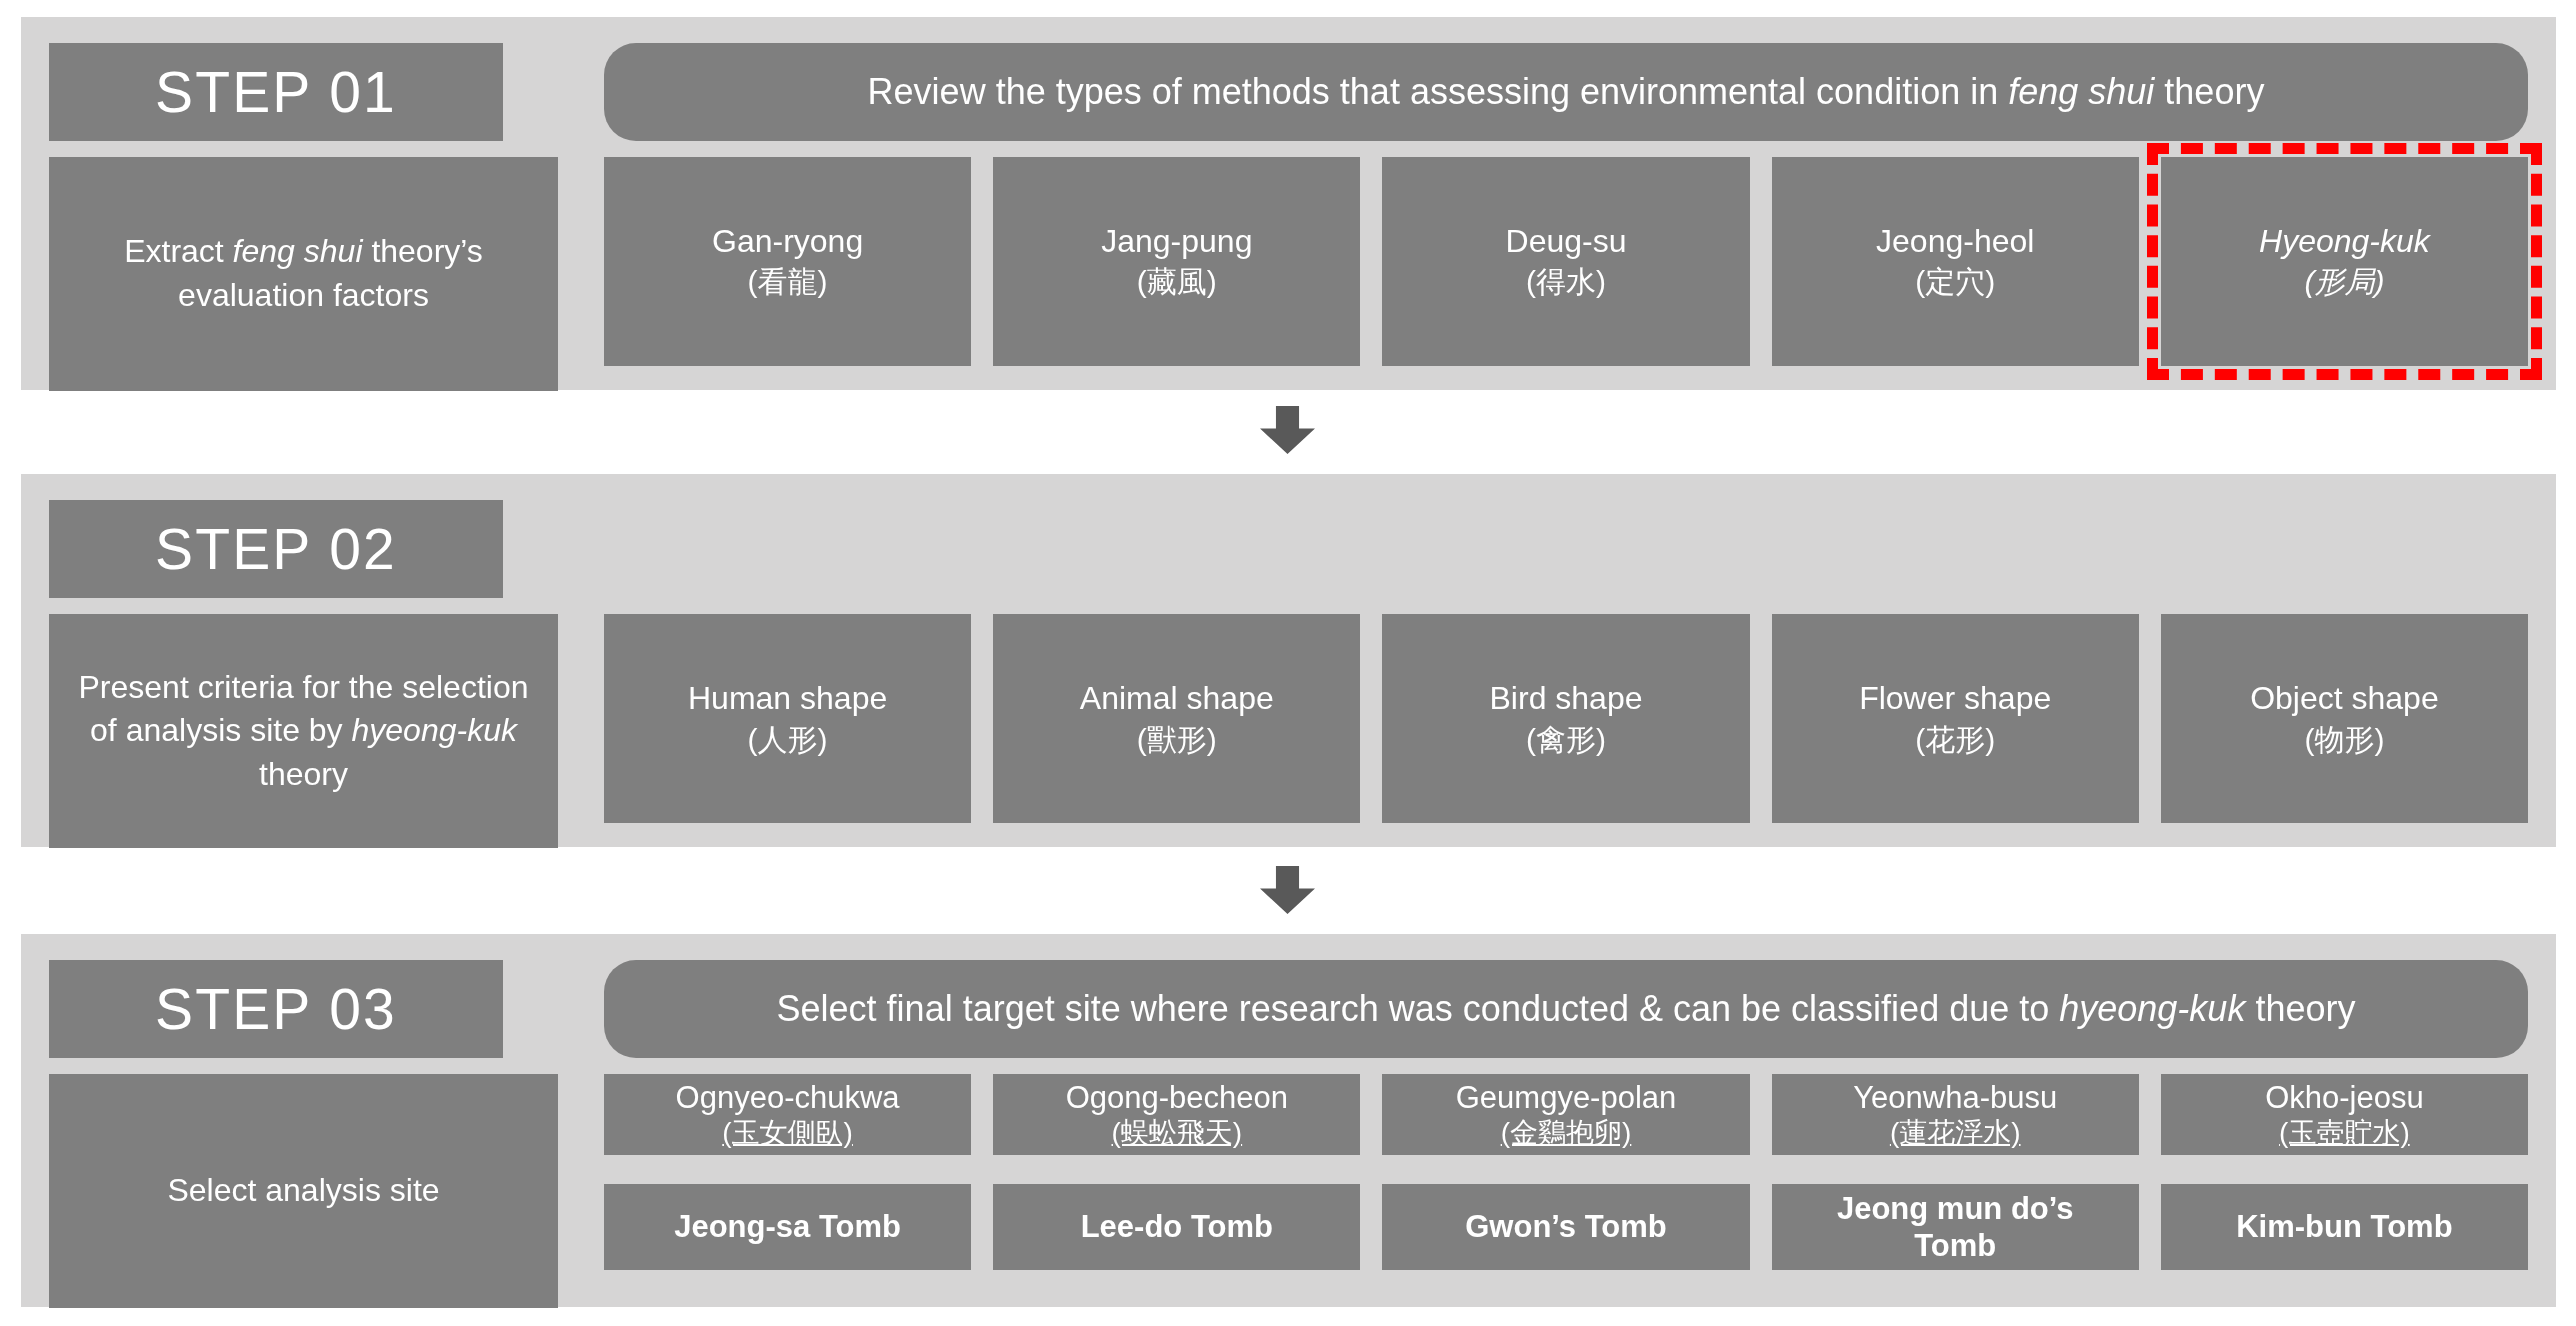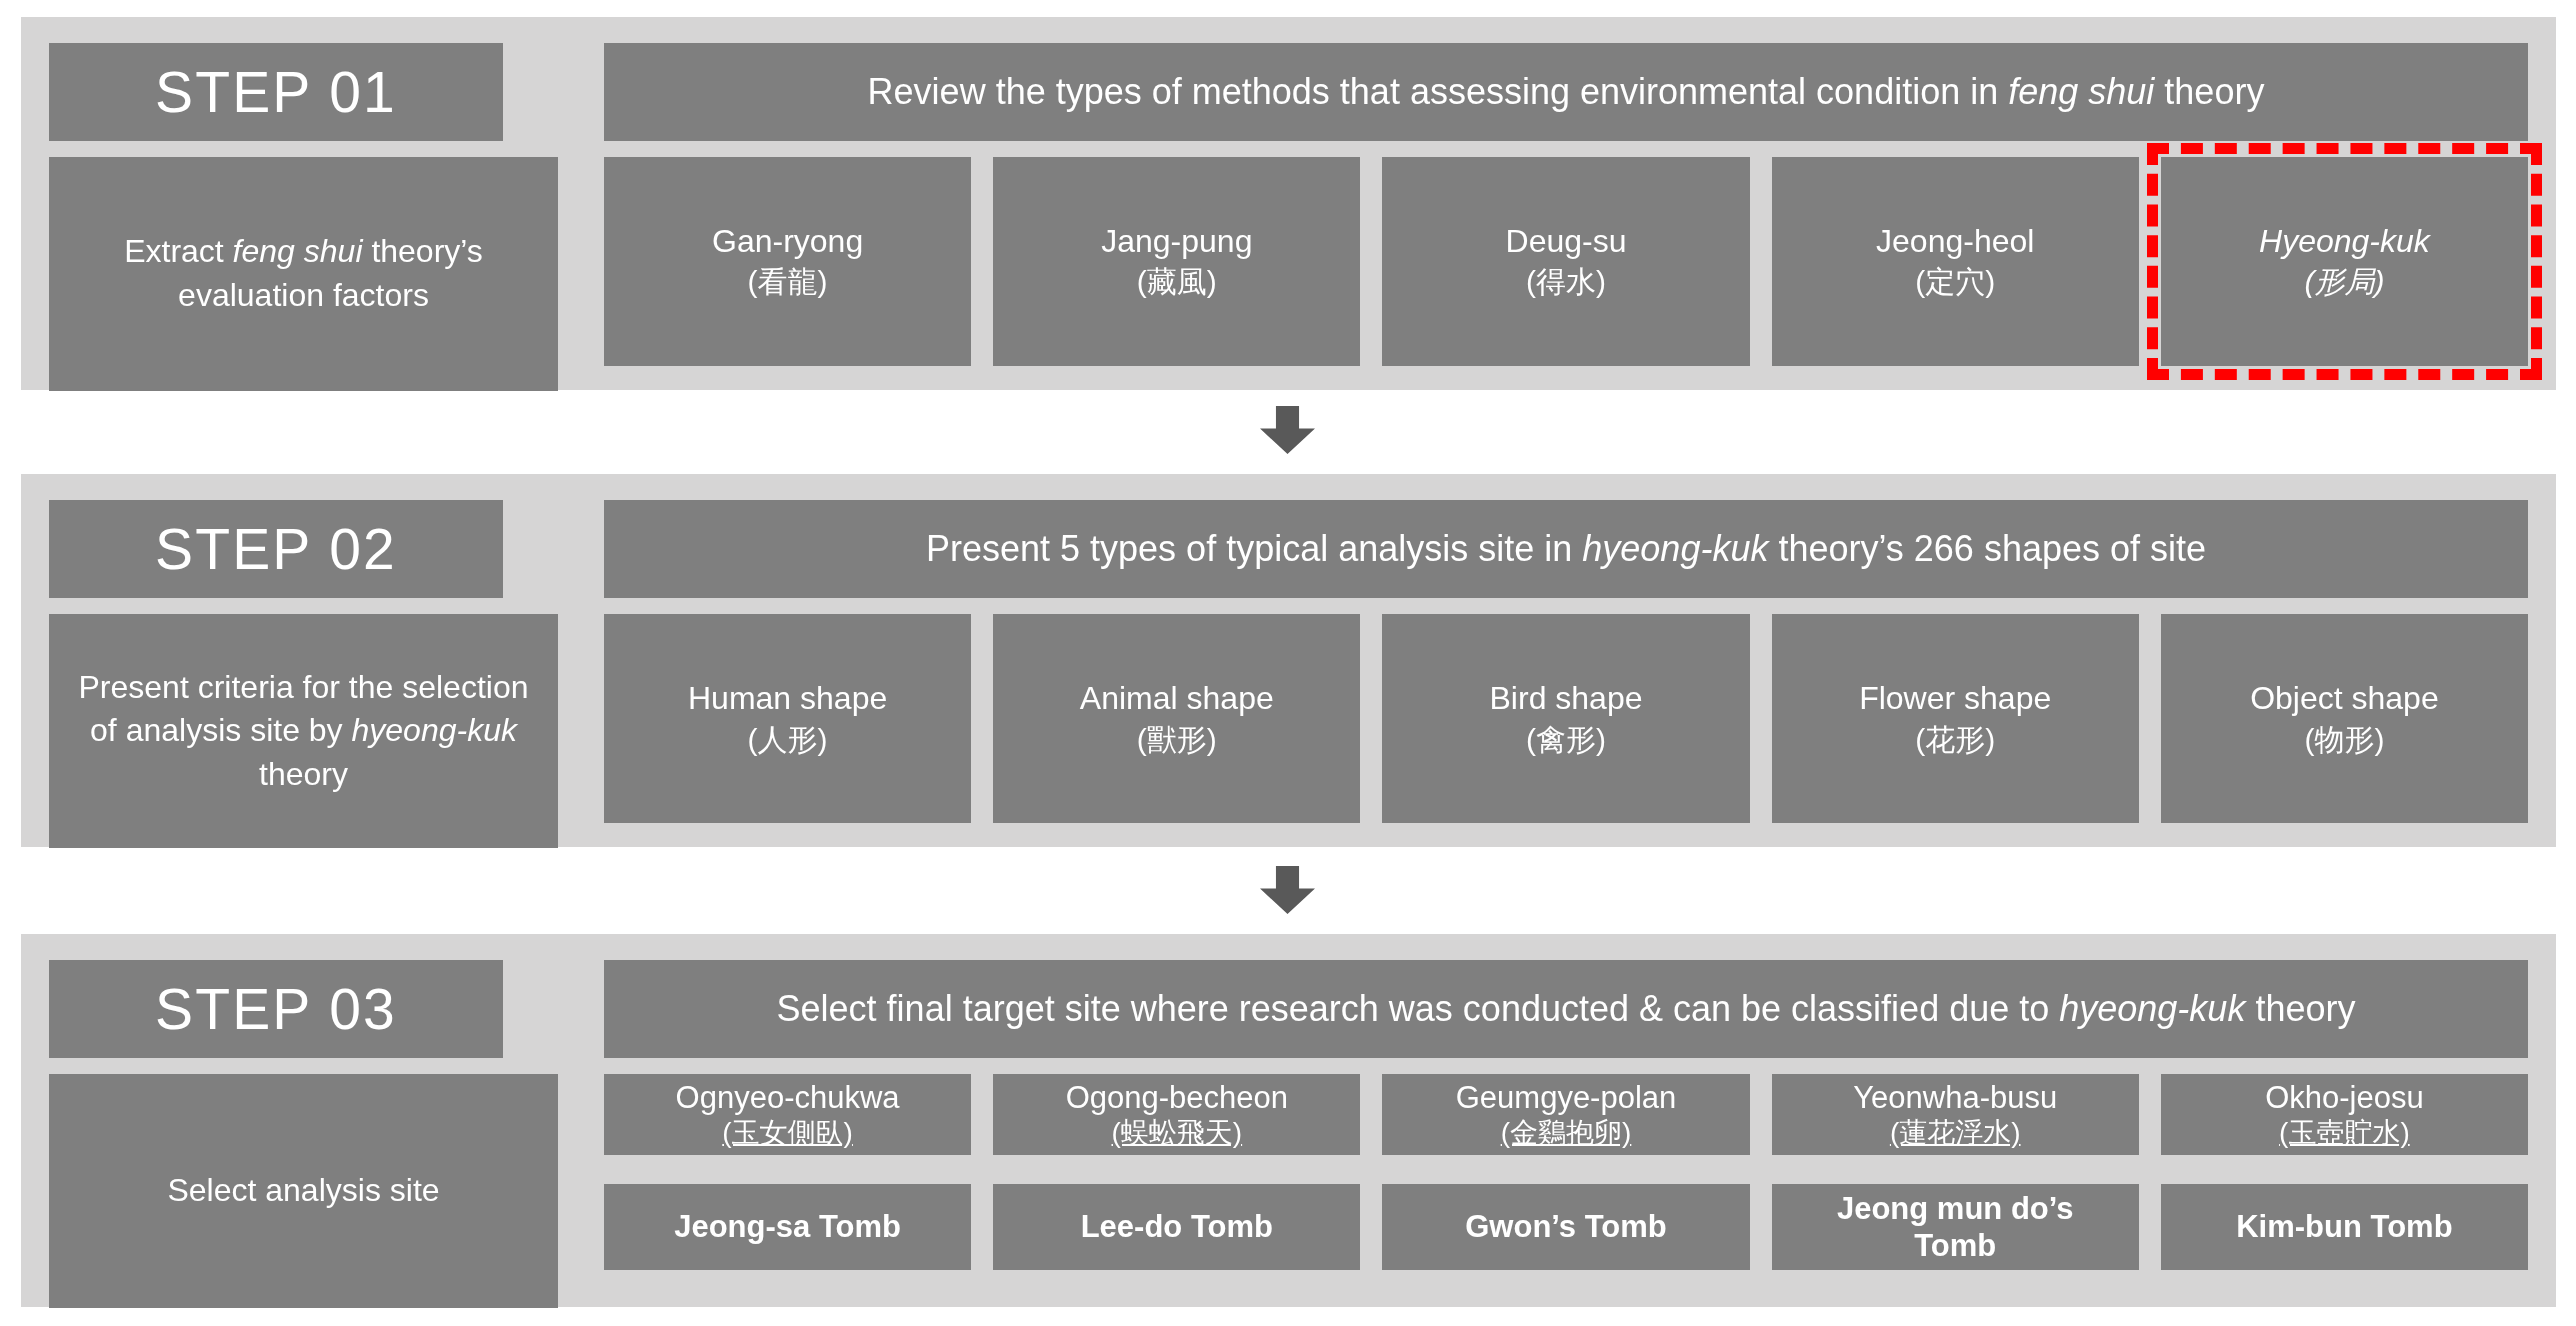--- a/index.html
+++ b/index.html
@@ -27,20 +27,21 @@
   }
   .label-box {
     position: absolute; left: 28px; top: 26px;
     width: 454px; height: 98px;
     font-size: 57px; letter-spacing: 2.1px;
   }
   .header-box {
     position: absolute; left: 583px; top: 26px;
     width: 1924px; height: 98px;
     font-size: 36px;
+    border-radius: 32px;
   }
   .side-box {
     position: absolute; left: 28px; top: 140px;
     width: 509px; height: 234px;
     font-size: 32px; line-height: 1.35;
     padding: 0 19.3px;
   }
   .cells {
     position: absolute; left: 583px; top: 140px;
     width: 1924px; height: 209px;
@@ -120,23 +121,20 @@
       </div>
     </div>
   </section>
 
   <div id="arrow1" class="arrow"></div>
 
   <section id="band2" class="band">
     <div class="box label-box">
       <span>STEP 02</span>
     </div>
-    <div class="box header-box">
-      <span class="rich"><span>Present 5 types of typical analysis site in </span><em>hyeong-kuk</em><span> theory’s 266 shapes of site</span></span>
-    </div>
     <div class="box side-box">
       <span class="rich"><span>Present criteria for the selection of analysis site by </span><em>hyeong-kuk</em><span> theory</span></span>
     </div>
     <div class="cells">
       <div class="cell">
         <span class="cell-name">Human shape</span>
         <span class="cjk">(人形)</span>
       </div>
       <div class="cell">
         <span class="cell-name">Animal shape</span>

